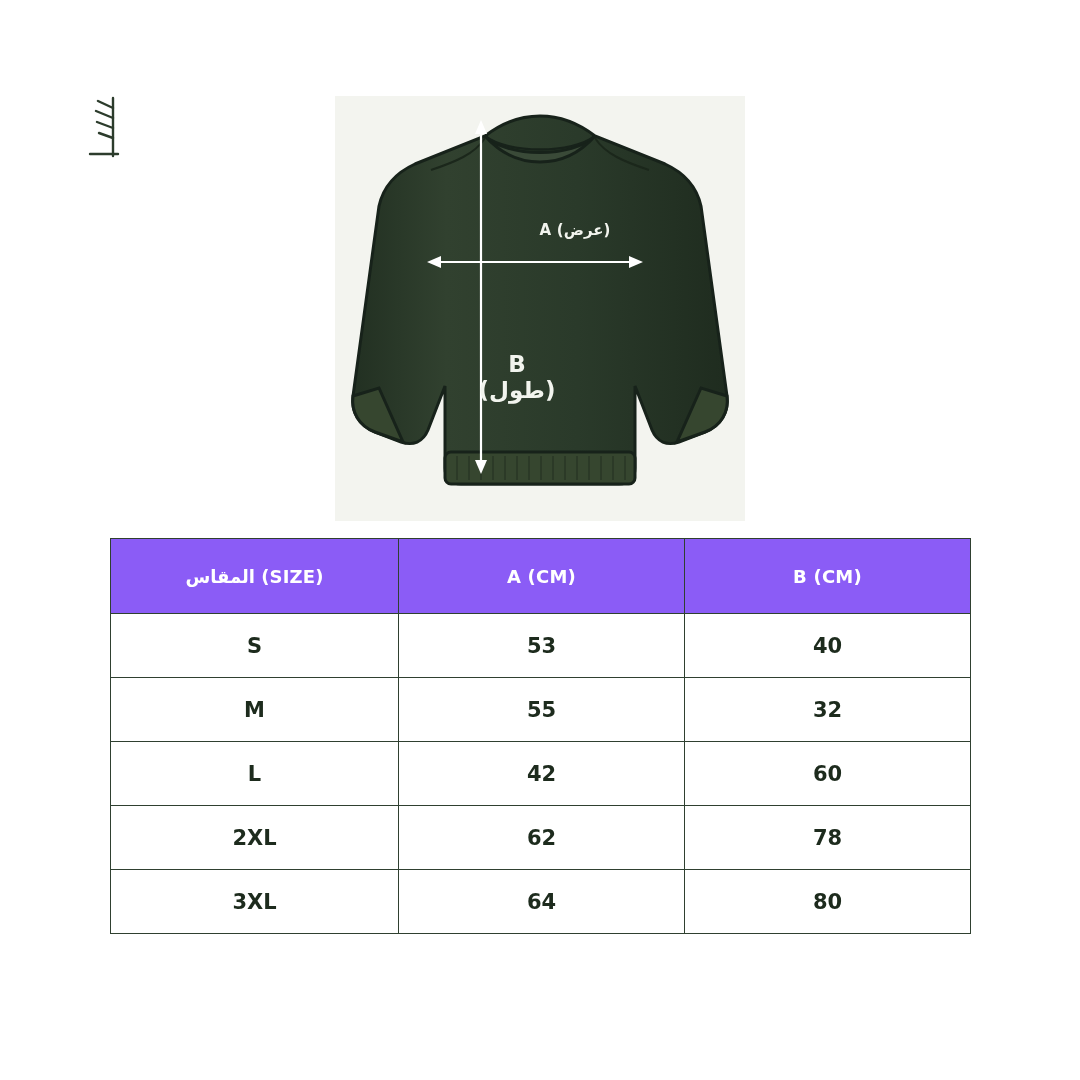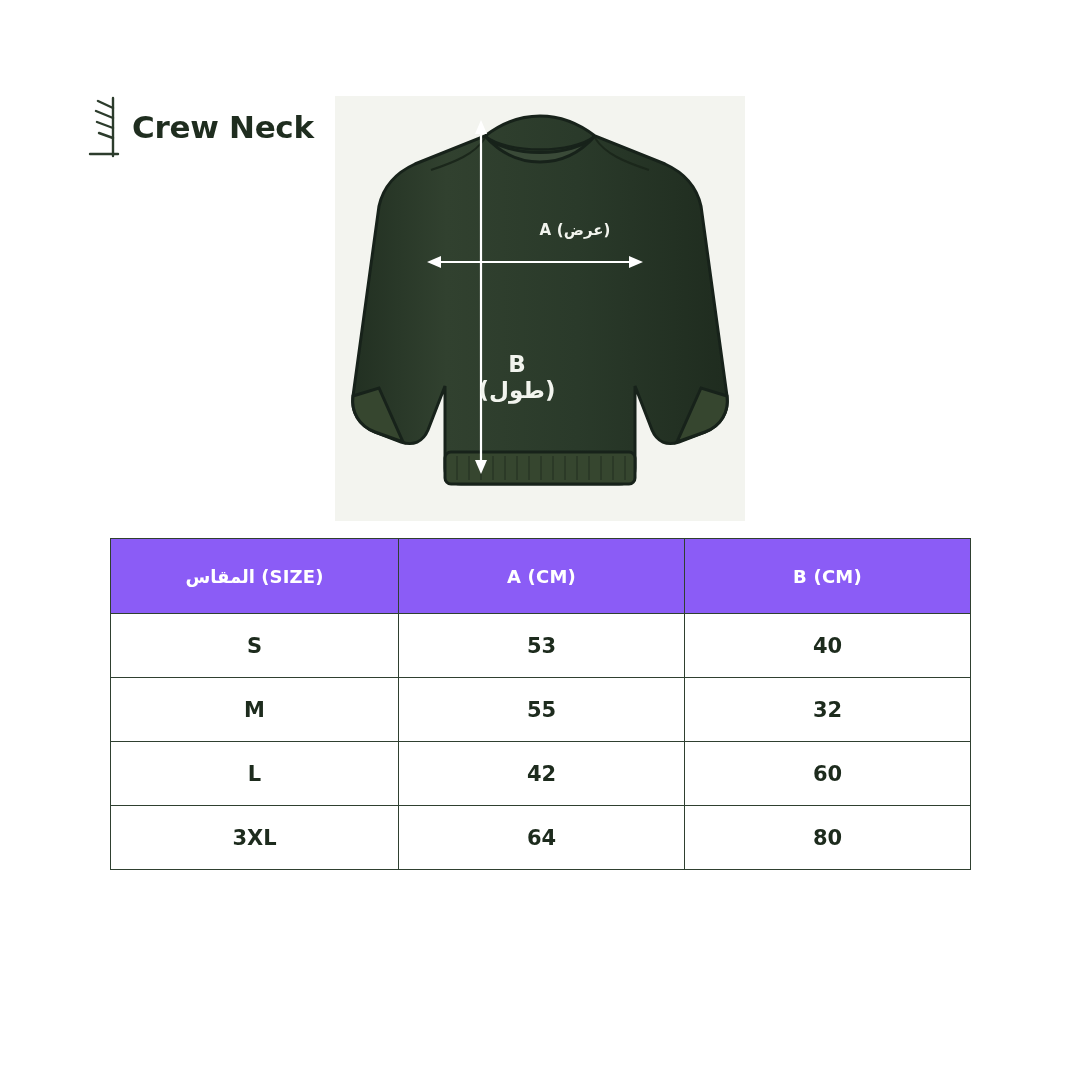--- a/index.html
+++ b/index.html
@@ -110,21 +110,20 @@
       <g stroke="#2c3c2c" stroke-width="2.4" fill="none" stroke-linecap="round">
         <line x1="25" y1="2" x2="25" y2="60"></line>
         <line x1="25" y1="12" x2="10" y2="5"></line>
         <line x1="25" y1="22" x2="8" y2="15"></line>
         <line x1="25" y1="32" x2="9" y2="26"></line>
         <line x1="25" y1="42" x2="11" y2="37"></line>
         <line x1="2" y1="58" x2="30" y2="58"></line>
       </g>
     </svg>
   </span>
-  <span class="brand-title">Crew Neck</span>
 </div>
 
 <div class="illustration">
   <svg width="410" height="425" viewBox="0 0 410 425" xmlns="http://www.w3.org/2000/svg">
     <defs>
       <linearGradient id="shade" x1="0" y1="0" x2="1" y2="0">
         <stop offset="0%" stop-color="#223022"></stop>
         <stop offset="25%" stop-color="#31412f"></stop>
         <stop offset="60%" stop-color="#2a3a2a"></stop>
         <stop offset="100%" stop-color="#1f2c1f"></stop>
@@ -230,18 +229,23 @@
       <td>M</td>
       <td>55</td>
       <td>32</td>
     </tr>
     <tr>
       <td>L</td>
       <td>42</td>
       <td>60</td>
     </tr>
     <tr>
+      <td>2XL</td>
+      <td>62</td>
+      <td>78</td>
+    </tr>
+    <tr>
       <td>3XL</td>
       <td>64</td>
       <td>80</td>
     </tr>
   </tbody>
 </table>
 
 </body></html>

